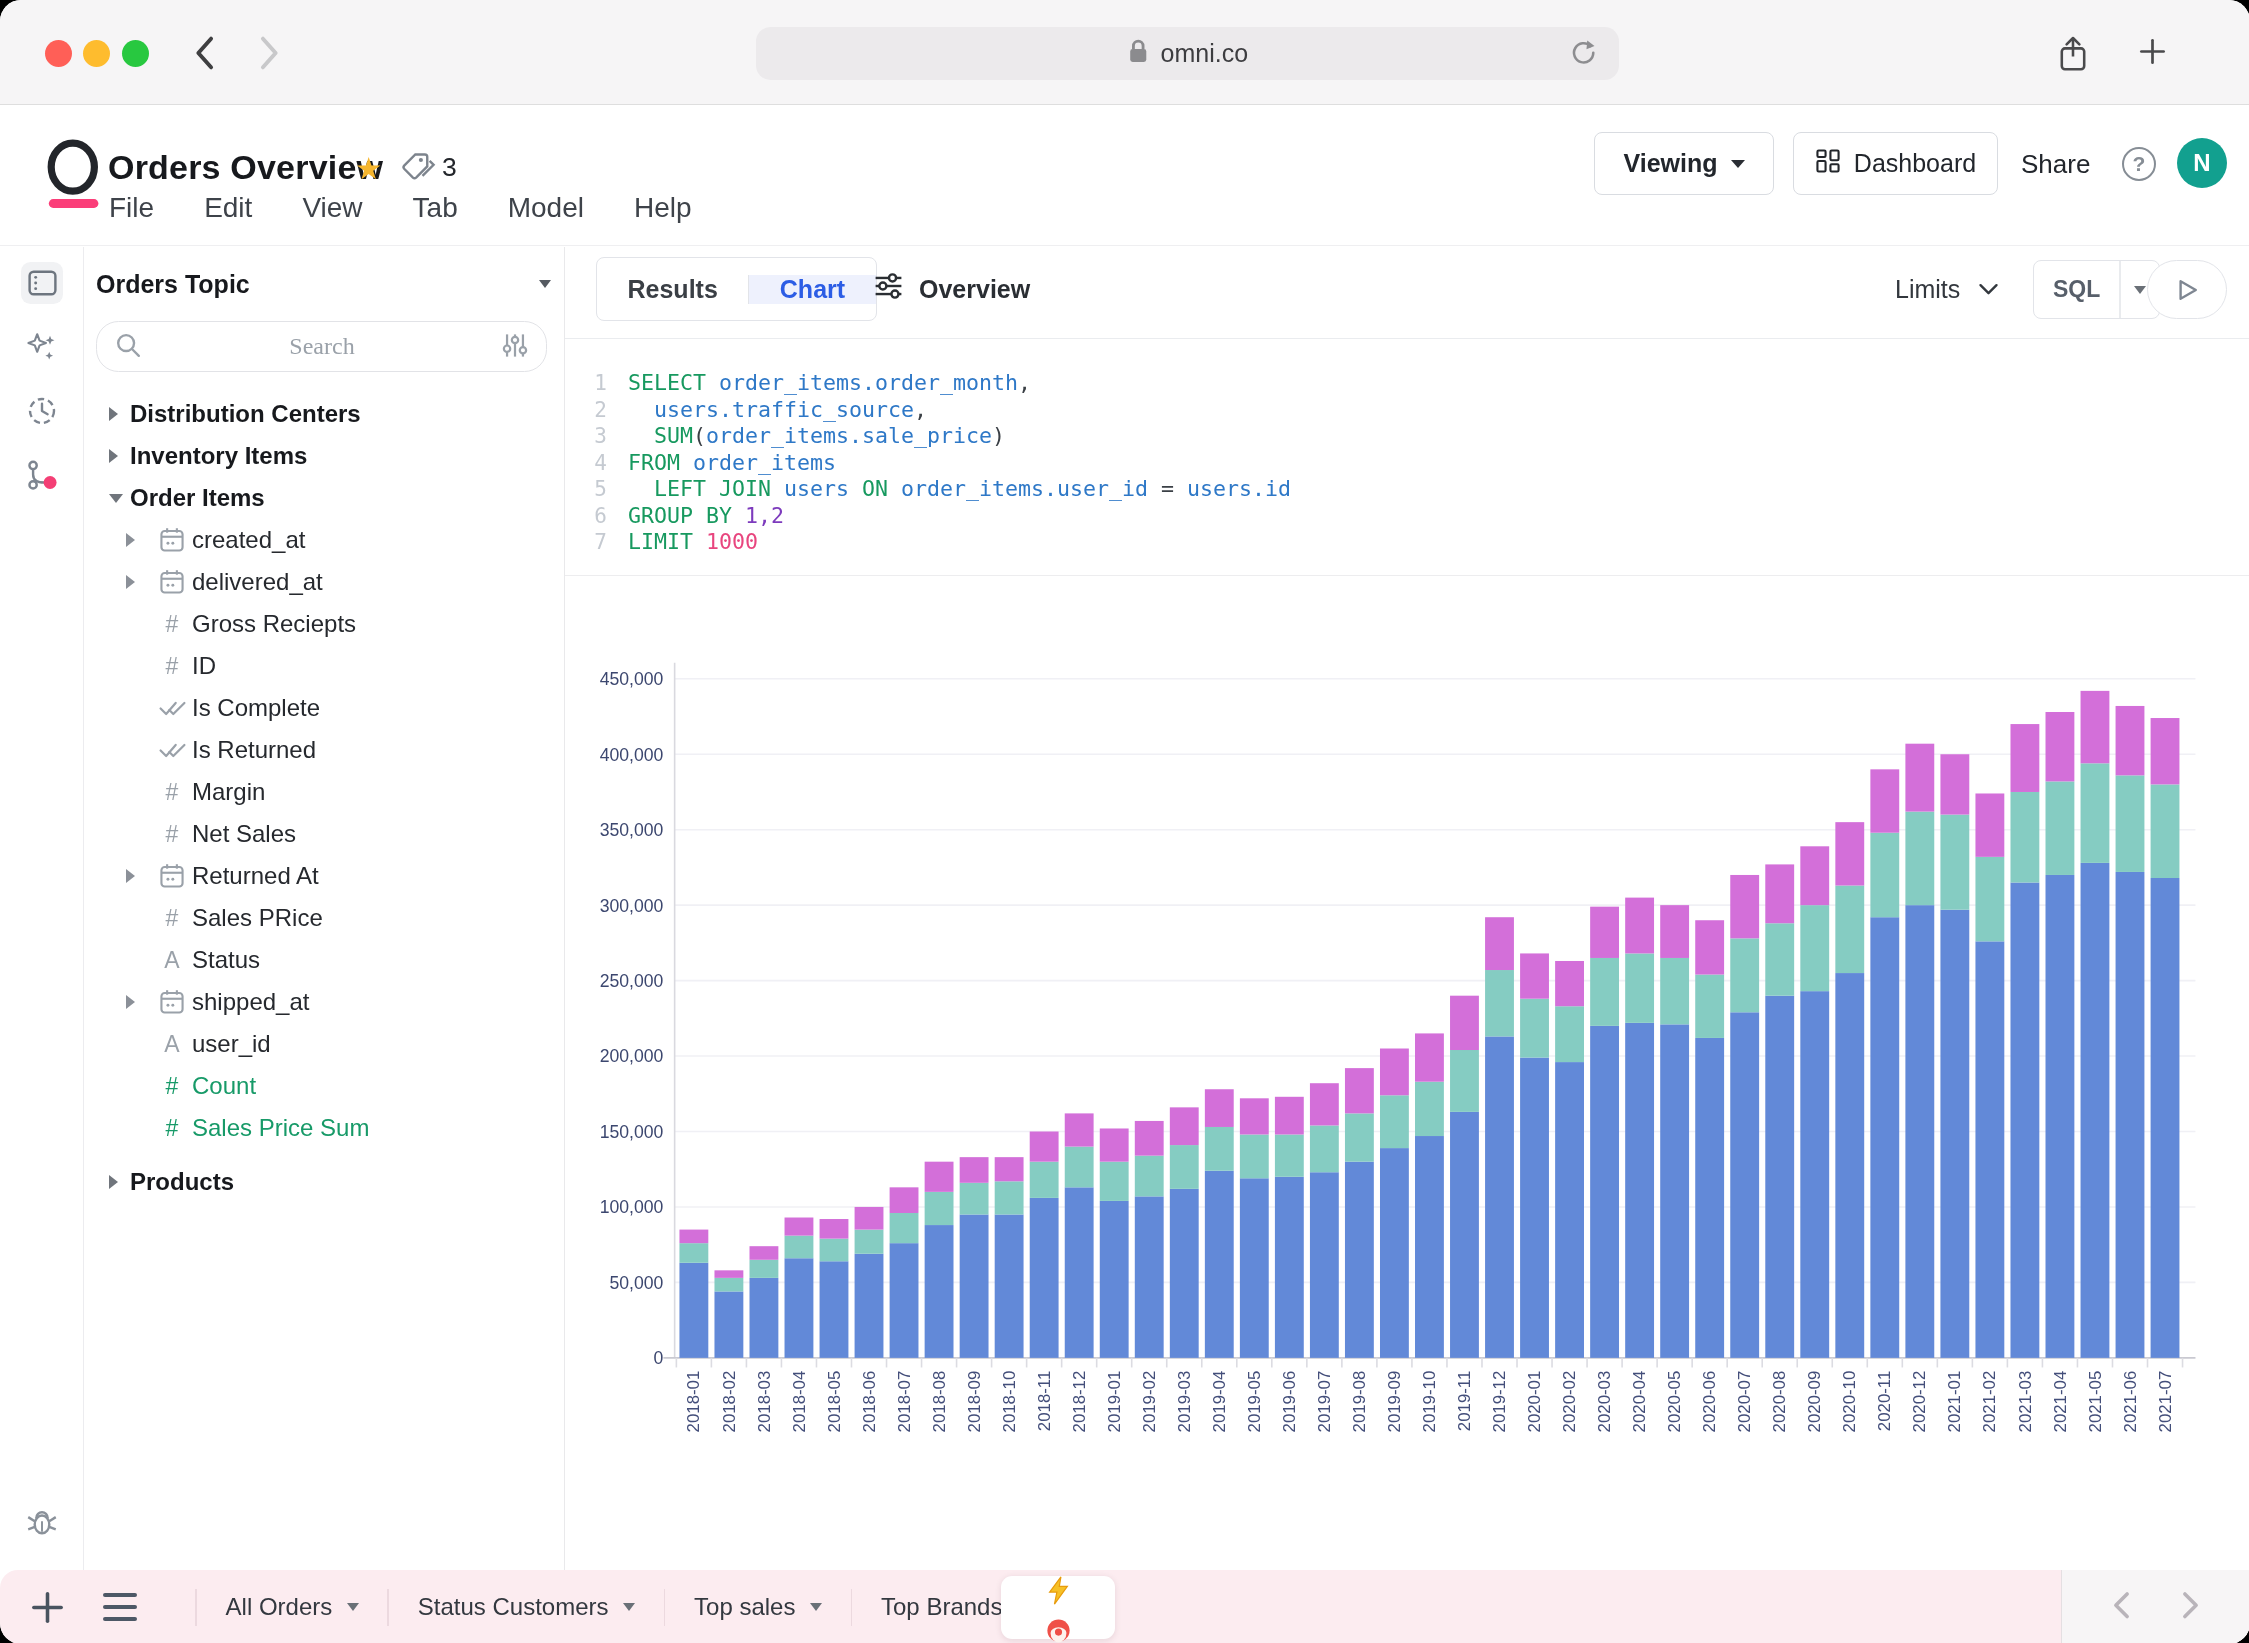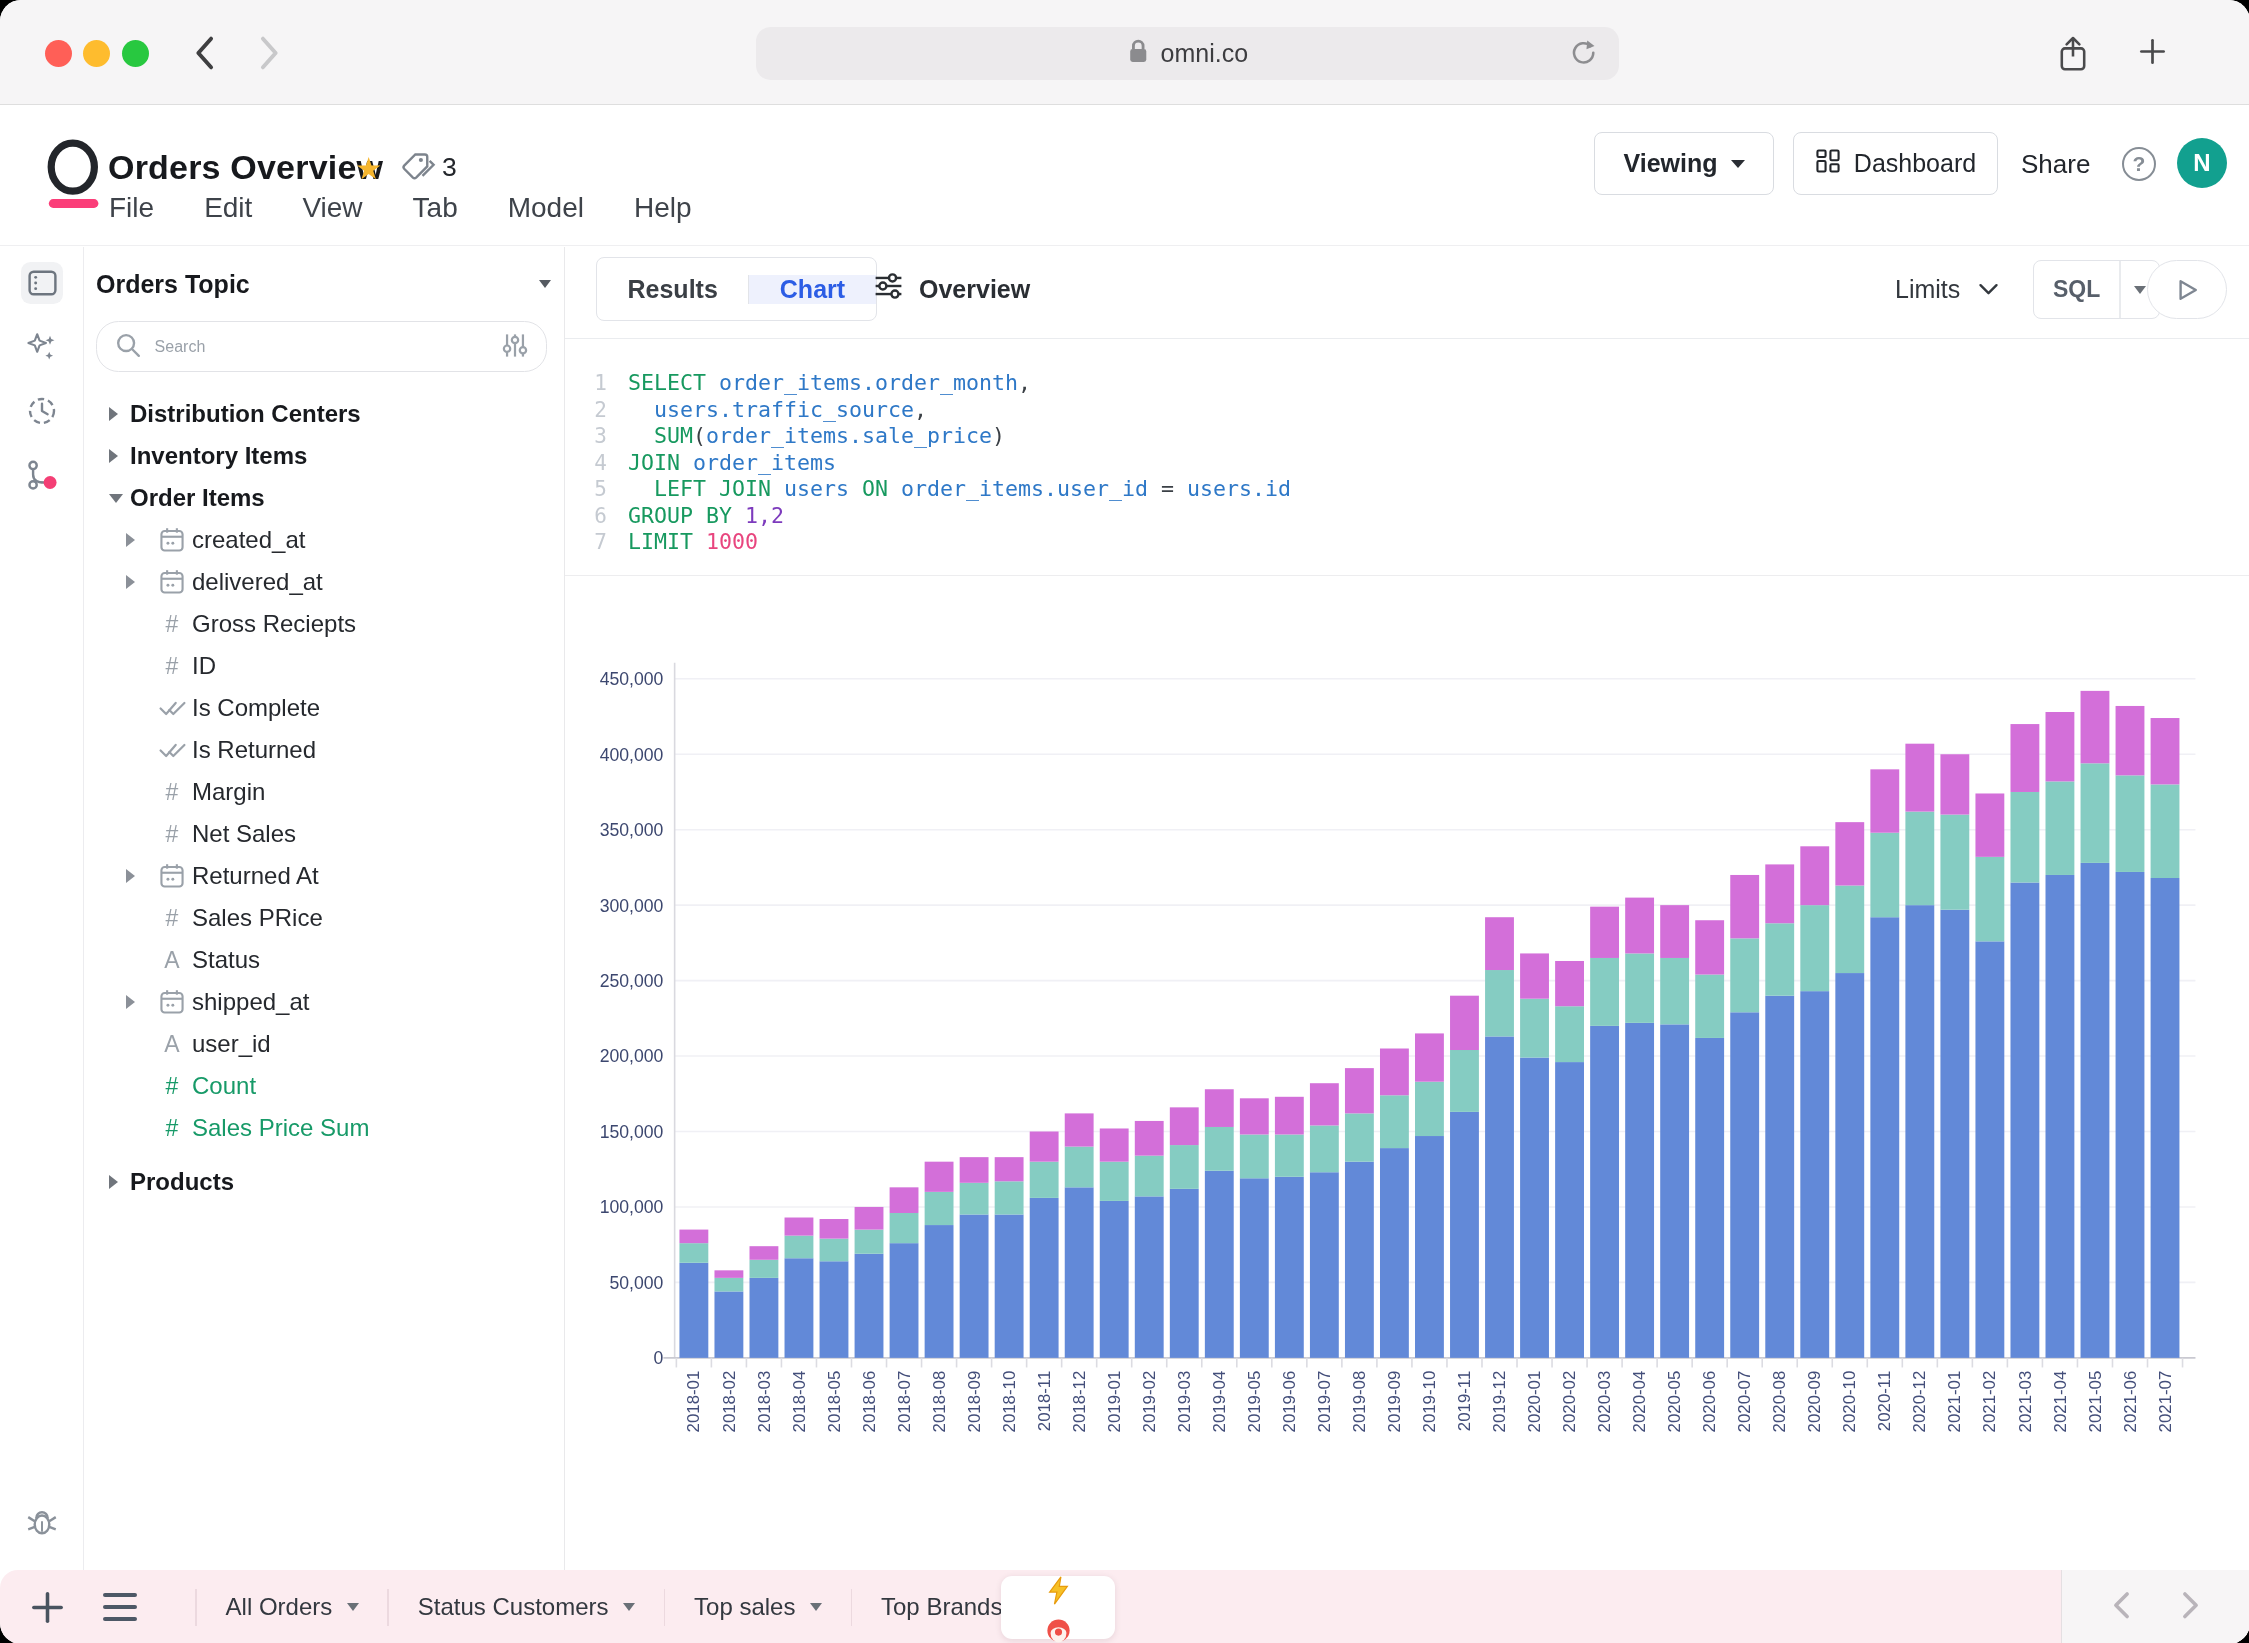--- a/index.html
+++ b/index.html
@@ -41,21 +41,21 @@
 
   
   .rail-ic { position:absolute; left:21px; width:42px; height:42px; display:flex; align-items:center; justify-content:center; }
   .rail-active { background:#f1f2f4; border-radius:9.6px; }
 
   
   .sidebar { position:absolute; left:84px; top:247px; width:479px; height:1323px; }
   .topic-row { position:absolute; left:12px; top:22.5px; width:455px; display:flex; align-items:center; justify-content:space-between; }
   .topic-label { font-size:25px; font-weight:600; color:#17191d; }
   .search-box { position:absolute; left:12px; top:74px; width:451px; height:51px; border:1.6px solid #e2e3e7; border-radius:22.5px; display:flex; align-items:center; padding:0 17.6px; gap:13px; }
-  .search-ph { font-size:16px; color:#9aa1a9; flex:1; border:none; outline:none; background:transparent; font-family:Liberation Sans, sans-serif; }
+  .search-ph { font-size:24px; color:#9aa1a9; flex:1; border:none; outline:none; background:transparent; font-family:Liberation Serif, serif;text-align:center; }
   .search-ph::placeholder { color:#9aa1a9; }
   .tree { position:absolute; left:0; top:146px; width:479px; }
   .tree-row { position:relative; height:42px; display:flex; align-items:center; }
   .tree-row.gap-top { margin-top:12px; }
   .t-caret-r { position:absolute; width:0; height:0; border-top:7.2px solid transparent; border-bottom:7.2px solid transparent; border-left:9.6px solid #70757c; }
   .t-caret-d { position:absolute; width:0; height:0; border-left:7.2px solid transparent; border-right:7.2px solid transparent; border-top:9.6px solid #70757c; }
   .lv0 .t-caret-r, .lv0 .t-caret-d { left:25px; }
   .lv1 .t-caret-r { left:42px; border-left-color:#8b9098; }
   .t-icon { position:absolute; left:72px; width:32px; display:flex; justify-content:center; color:#9aa1a9; font-size:23px; }
   .t-label { font-size:24px; color:#26292e; }
@@ -443,21 +443,21 @@
       <div class="sql-line">
         <span class="sql-num">2</span>
         <span class="sql-code"><span class="tok-p">  </span><span class="tok-i">users.traffic_source</span><span class="tok-p">,</span></span>
       </div>
       <div class="sql-line">
         <span class="sql-num">3</span>
         <span class="sql-code"><span class="tok-p">  </span><span class="tok-k">SUM</span><span class="tok-p">(</span><span class="tok-i">order_items.sale_price</span><span class="tok-p">)</span></span>
       </div>
       <div class="sql-line">
         <span class="sql-num">4</span>
-        <span class="sql-code"><span class="tok-k">JOIN </span><span class="tok-i">order_items</span></span>
+        <span class="sql-code"><span class="tok-k">FROM </span><span class="tok-i">order_items</span></span>
       </div>
       <div class="sql-line">
         <span class="sql-num">5</span>
         <span class="sql-code"><span class="tok-p">  </span><span class="tok-k">LEFT JOIN </span><span class="tok-i">users</span><span class="tok-k"> ON </span><span class="tok-i">order_items.user_id</span><span class="tok-p"> = </span><span class="tok-i">users.id</span></span>
       </div>
       <div class="sql-line">
         <span class="sql-num">6</span>
         <span class="sql-code"><span class="tok-k">GROUP BY </span><span class="tok-n">1,2</span></span>
       </div>
       <div class="sql-line">

